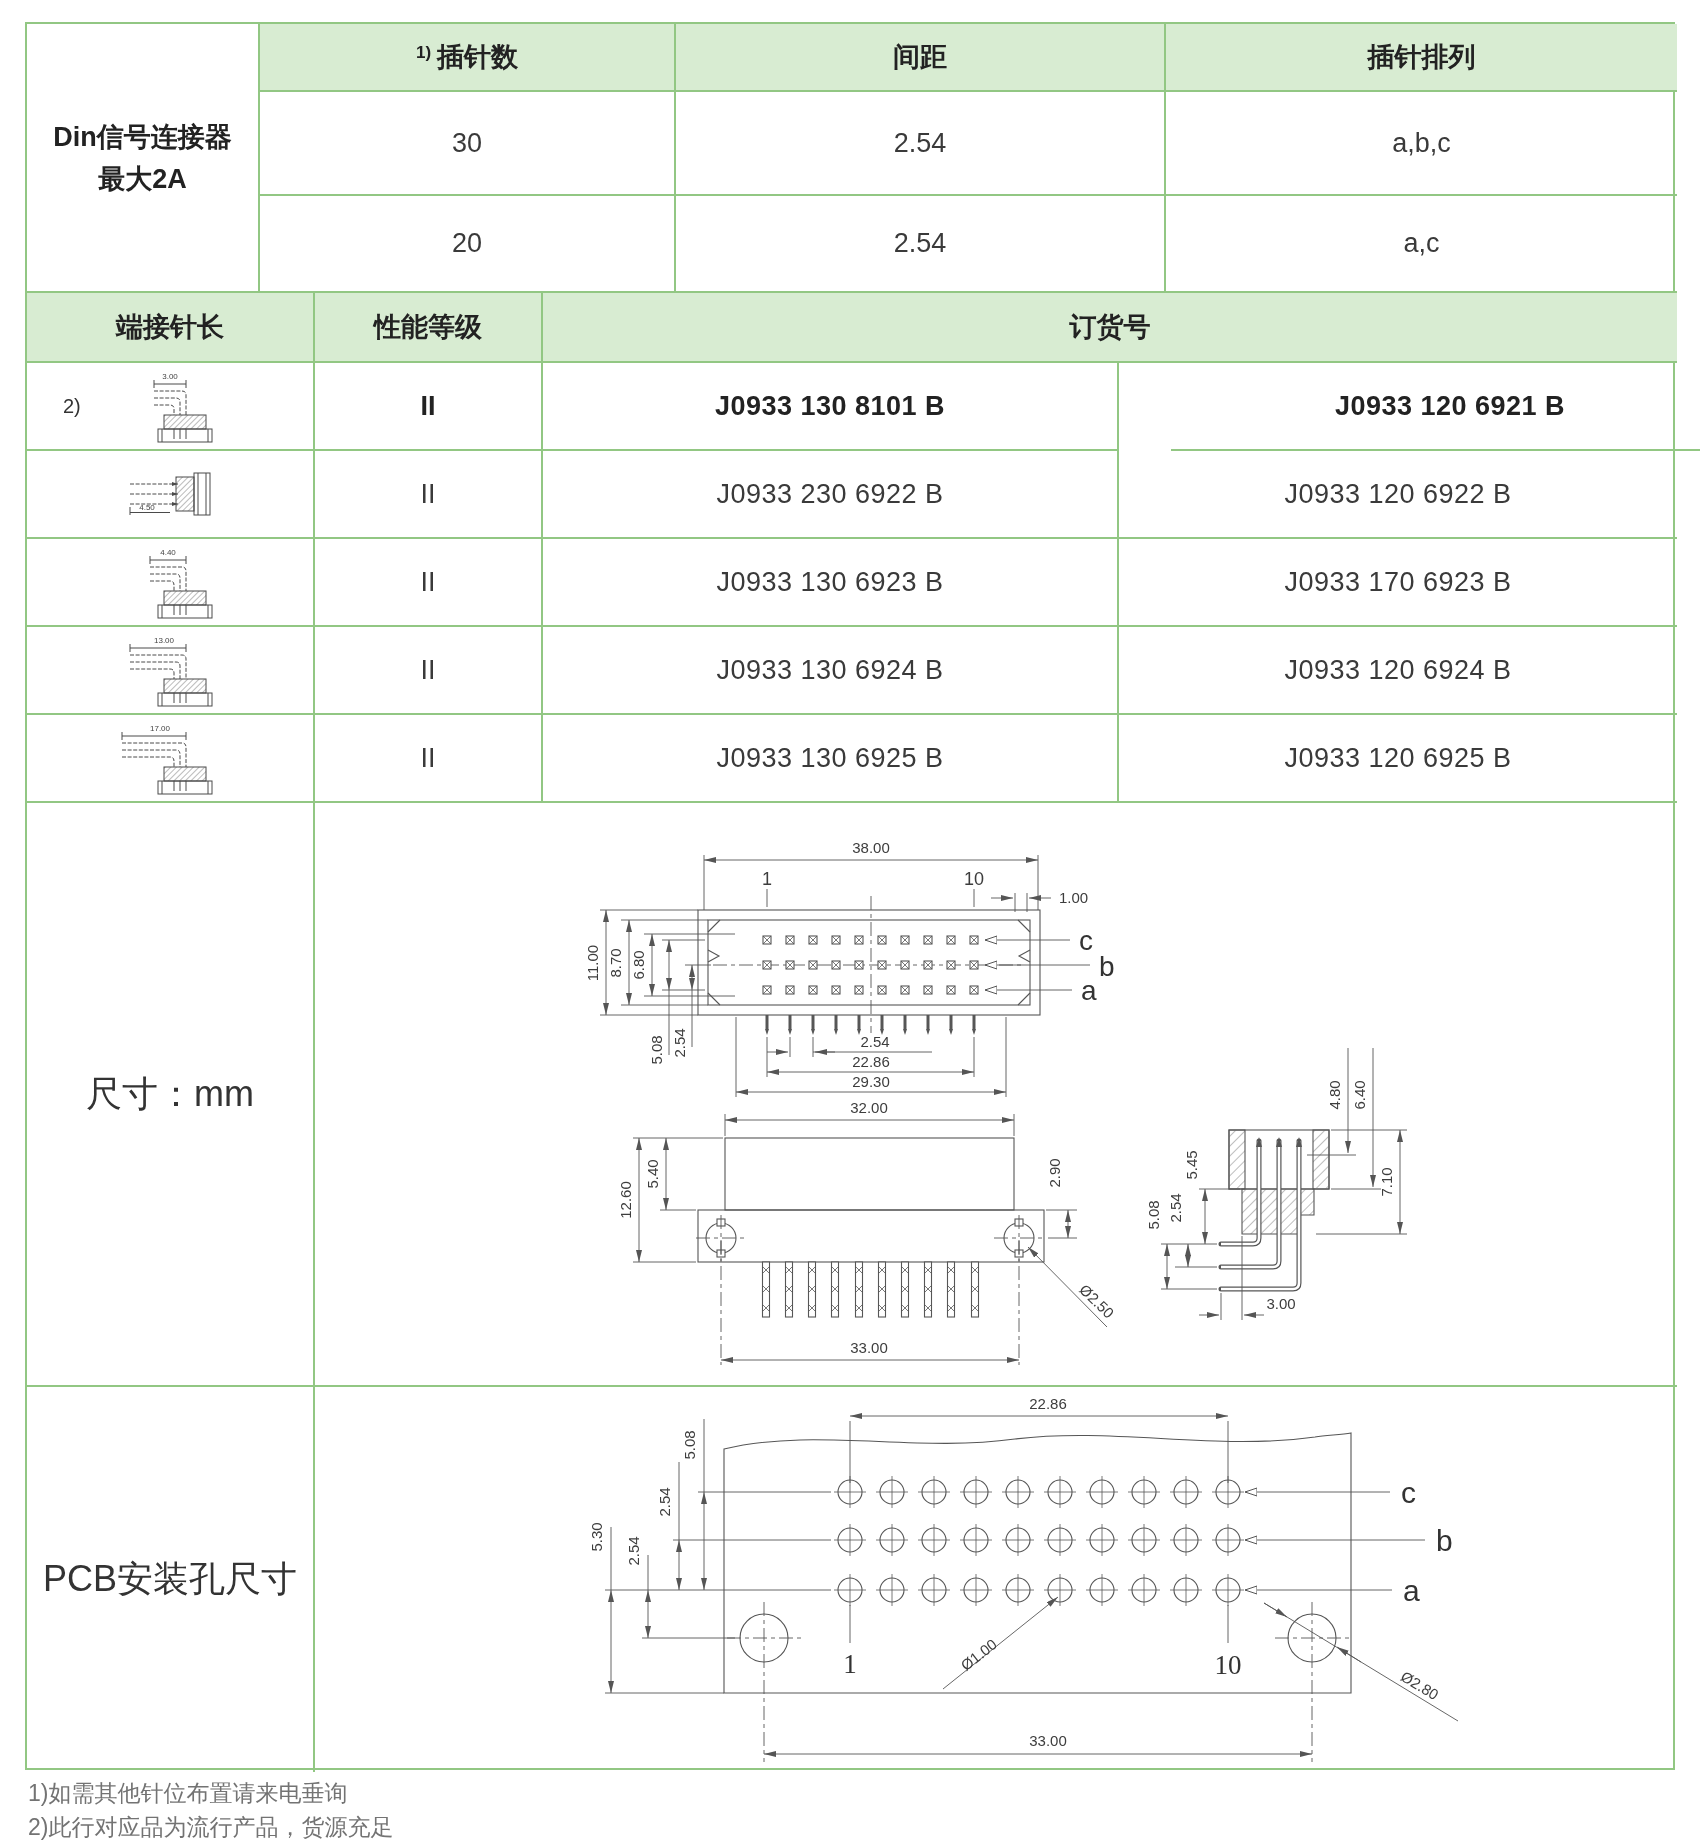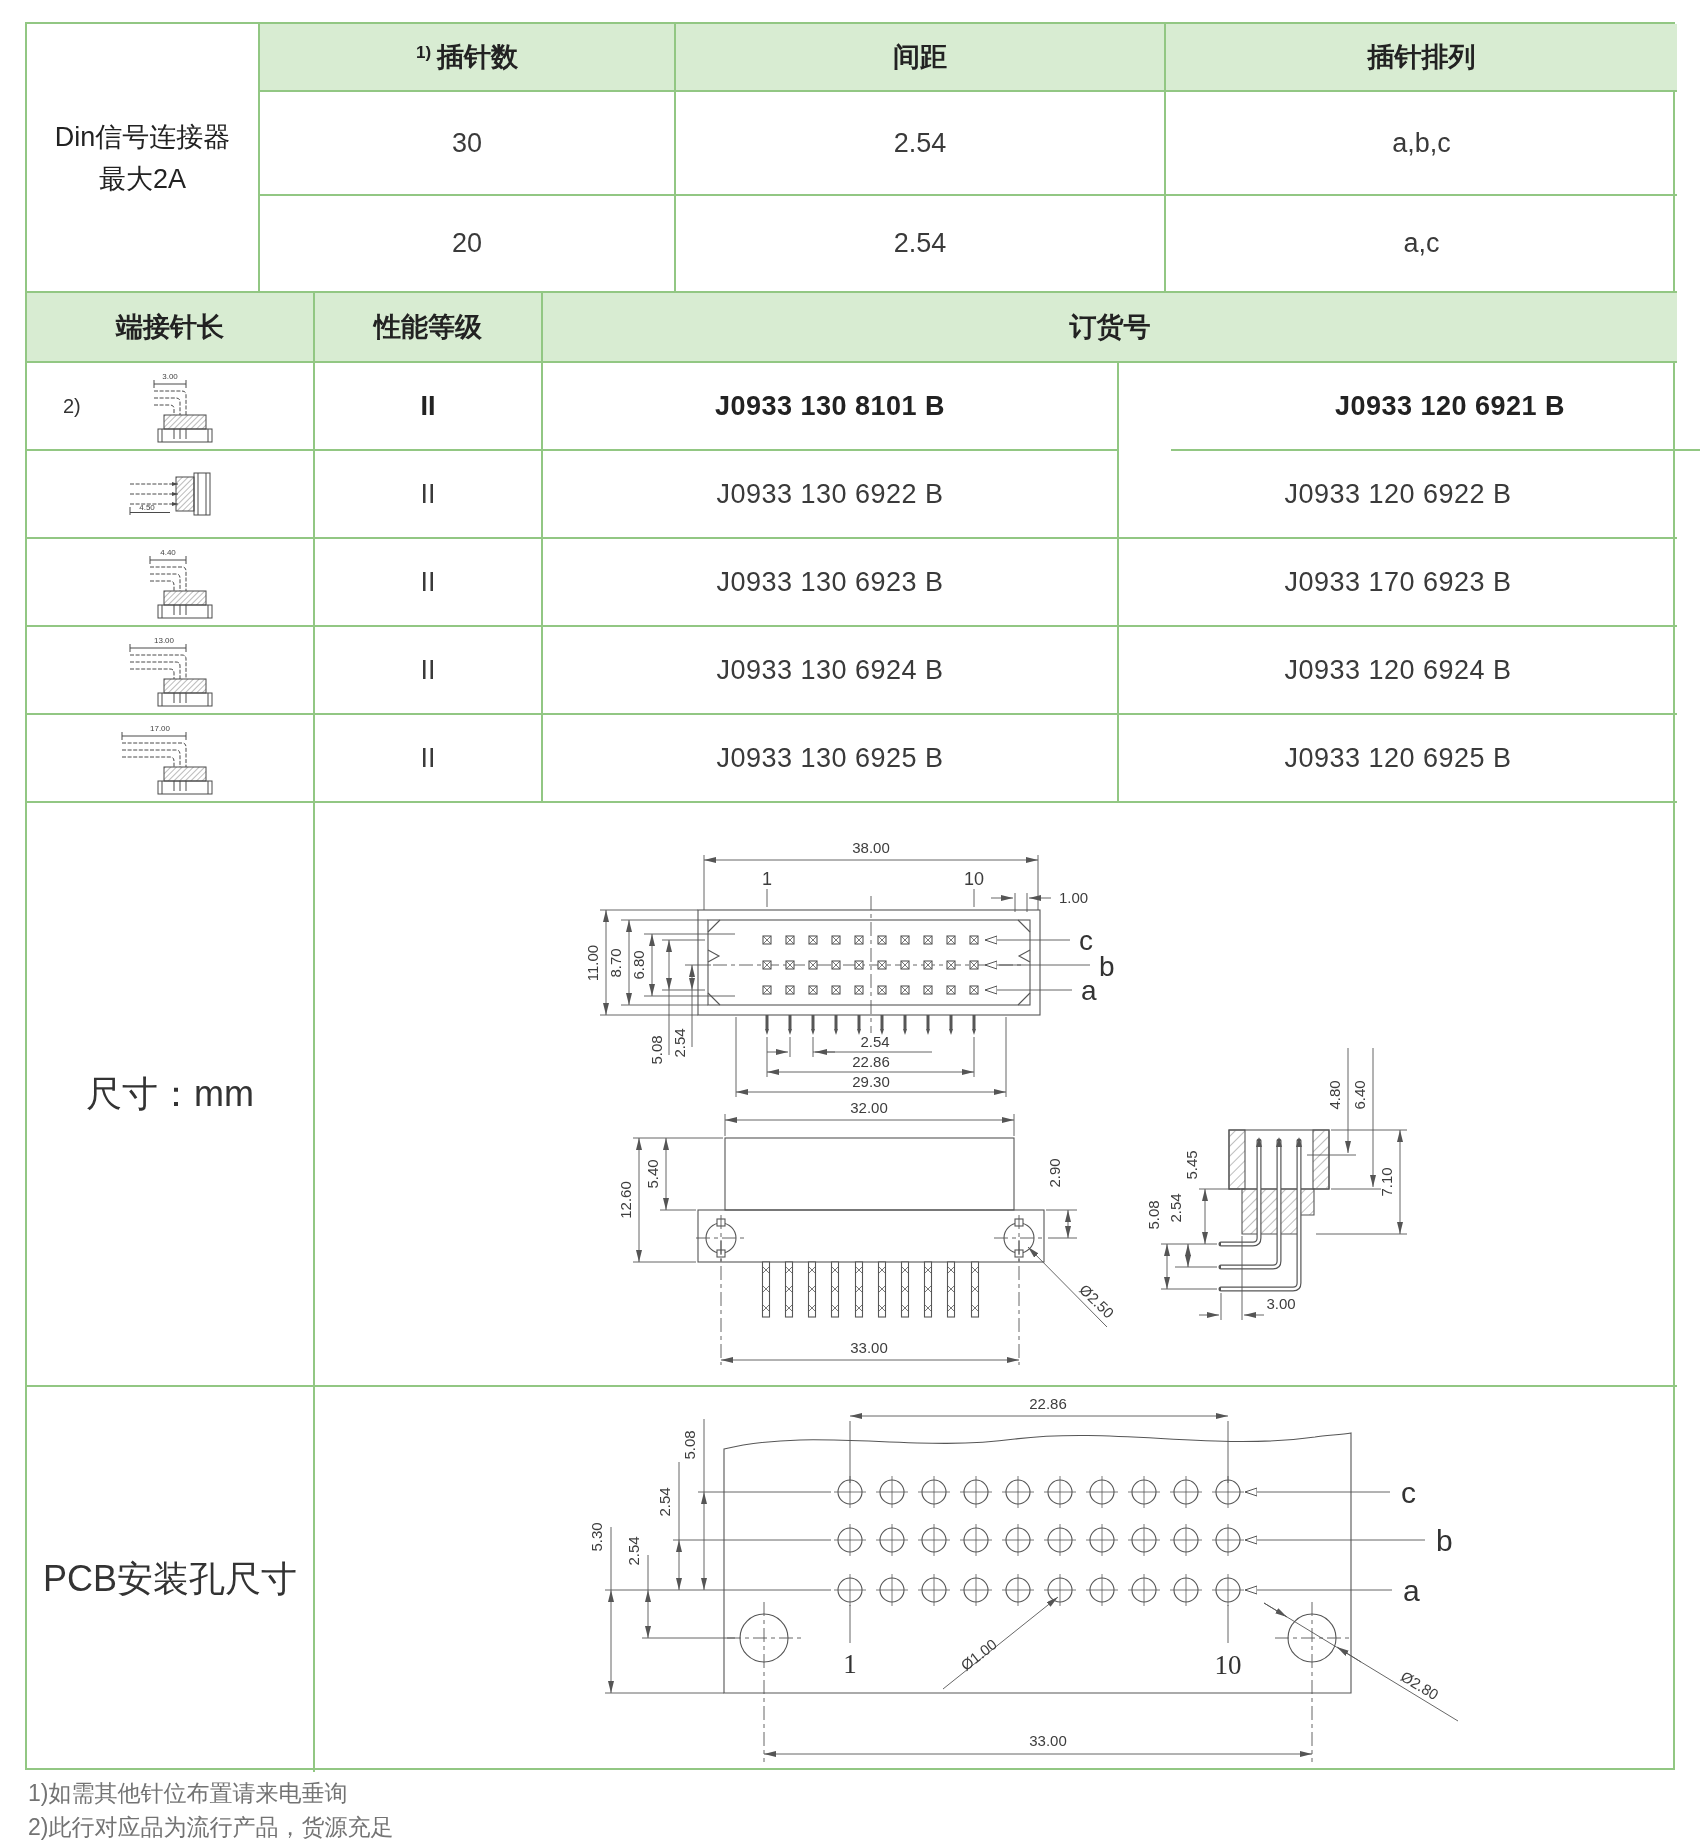--- a/index.html
+++ b/index.html
@@ -15,21 +15,21 @@
   }
   .sheet{position:absolute;left:25px;top:22px;width:1650px;height:1748px;
     border:2px solid var(--g);box-sizing:border-box}
   .cell{position:absolute;box-sizing:border-box;display:flex;align-items:center;justify-content:center;text-align:center}
   .bR{border-right:2px solid var(--g)}
   .bB{border-bottom:2px solid var(--g)}
   .hdr{background:var(--gf);font-weight:bold;font-size:27px;color:#222}
   .val{font-size:27px;color:#3a3a3a}
   .ord{font-size:27px;color:#3a3a3a;letter-spacing:.5px}
   .b{font-weight:bold;color:#222}
-  .prod{font-weight:normal;font-size:27px;line-height:42px;color:#222}
+  .prod{font-weight:bold;font-size:27px;line-height:42px;color:#222}
   .note-sup{font-size:17px;font-weight:bold;margin-right:6px;position:relative;top:-4px}
   .seclabel{font-size:36px;color:#333}
   .rownote{position:absolute;left:36px;top:50%;transform:translateY(-50%);font-size:20px;color:#333}
   .foot{position:absolute;left:28px;font-size:23px;color:#737373}
   svg text{font-family:"Liberation Sans",sans-serif}
   .dt{font-size:15px;fill:#3d3d3d}
   .abc{font-size:28px;fill:#333}
   .abc2{font-size:30px;fill:#333}
   .serifnum{font-family:"Liberation Serif",serif;font-size:27px;fill:#333}
   .it{font-size:8px;fill:#444}
@@ -147,21 +147,21 @@
         <line x1="10" y1="36" x2="10" y2="44"></line>
           <line x1="10" y1="41.5" x2="50" y2="41.5"></line>
       </g>
       <text class="it" x="27" y="39" text-anchor="middle">4.50</text>
     </svg>
   </div>
   <div class="cell bR bB val" style="left:288px;top:427px;width:228px;height:88px">
       <span>II</span>
     </div>
   <div class="cell bR bB ord" style="left:516px;top:427px;width:576px;height:88px">
-      <span>J0933 130 6922 B</span>
+      <span>J0933 230 6922 B</span>
     </div>
   <div class="cell bB ord" style="left:1092px;top:427px;width:558px;height:88px">
       <span>J0933 120 6922 B</span>
     </div>
 
   <div class="cell bR bB" style="left:0;top:515px;width:288px;height:88px">
     <svg viewBox="0 0 100 74" width="100" height="74">
       <defs>
           <pattern id="h3" width="4" height="4" patternUnits="userSpaceOnUse" patternTransform="rotate(45)">
             <line x1="0" y1="0" x2="0" y2="4" stroke="#777" stroke-width="1"></line>

